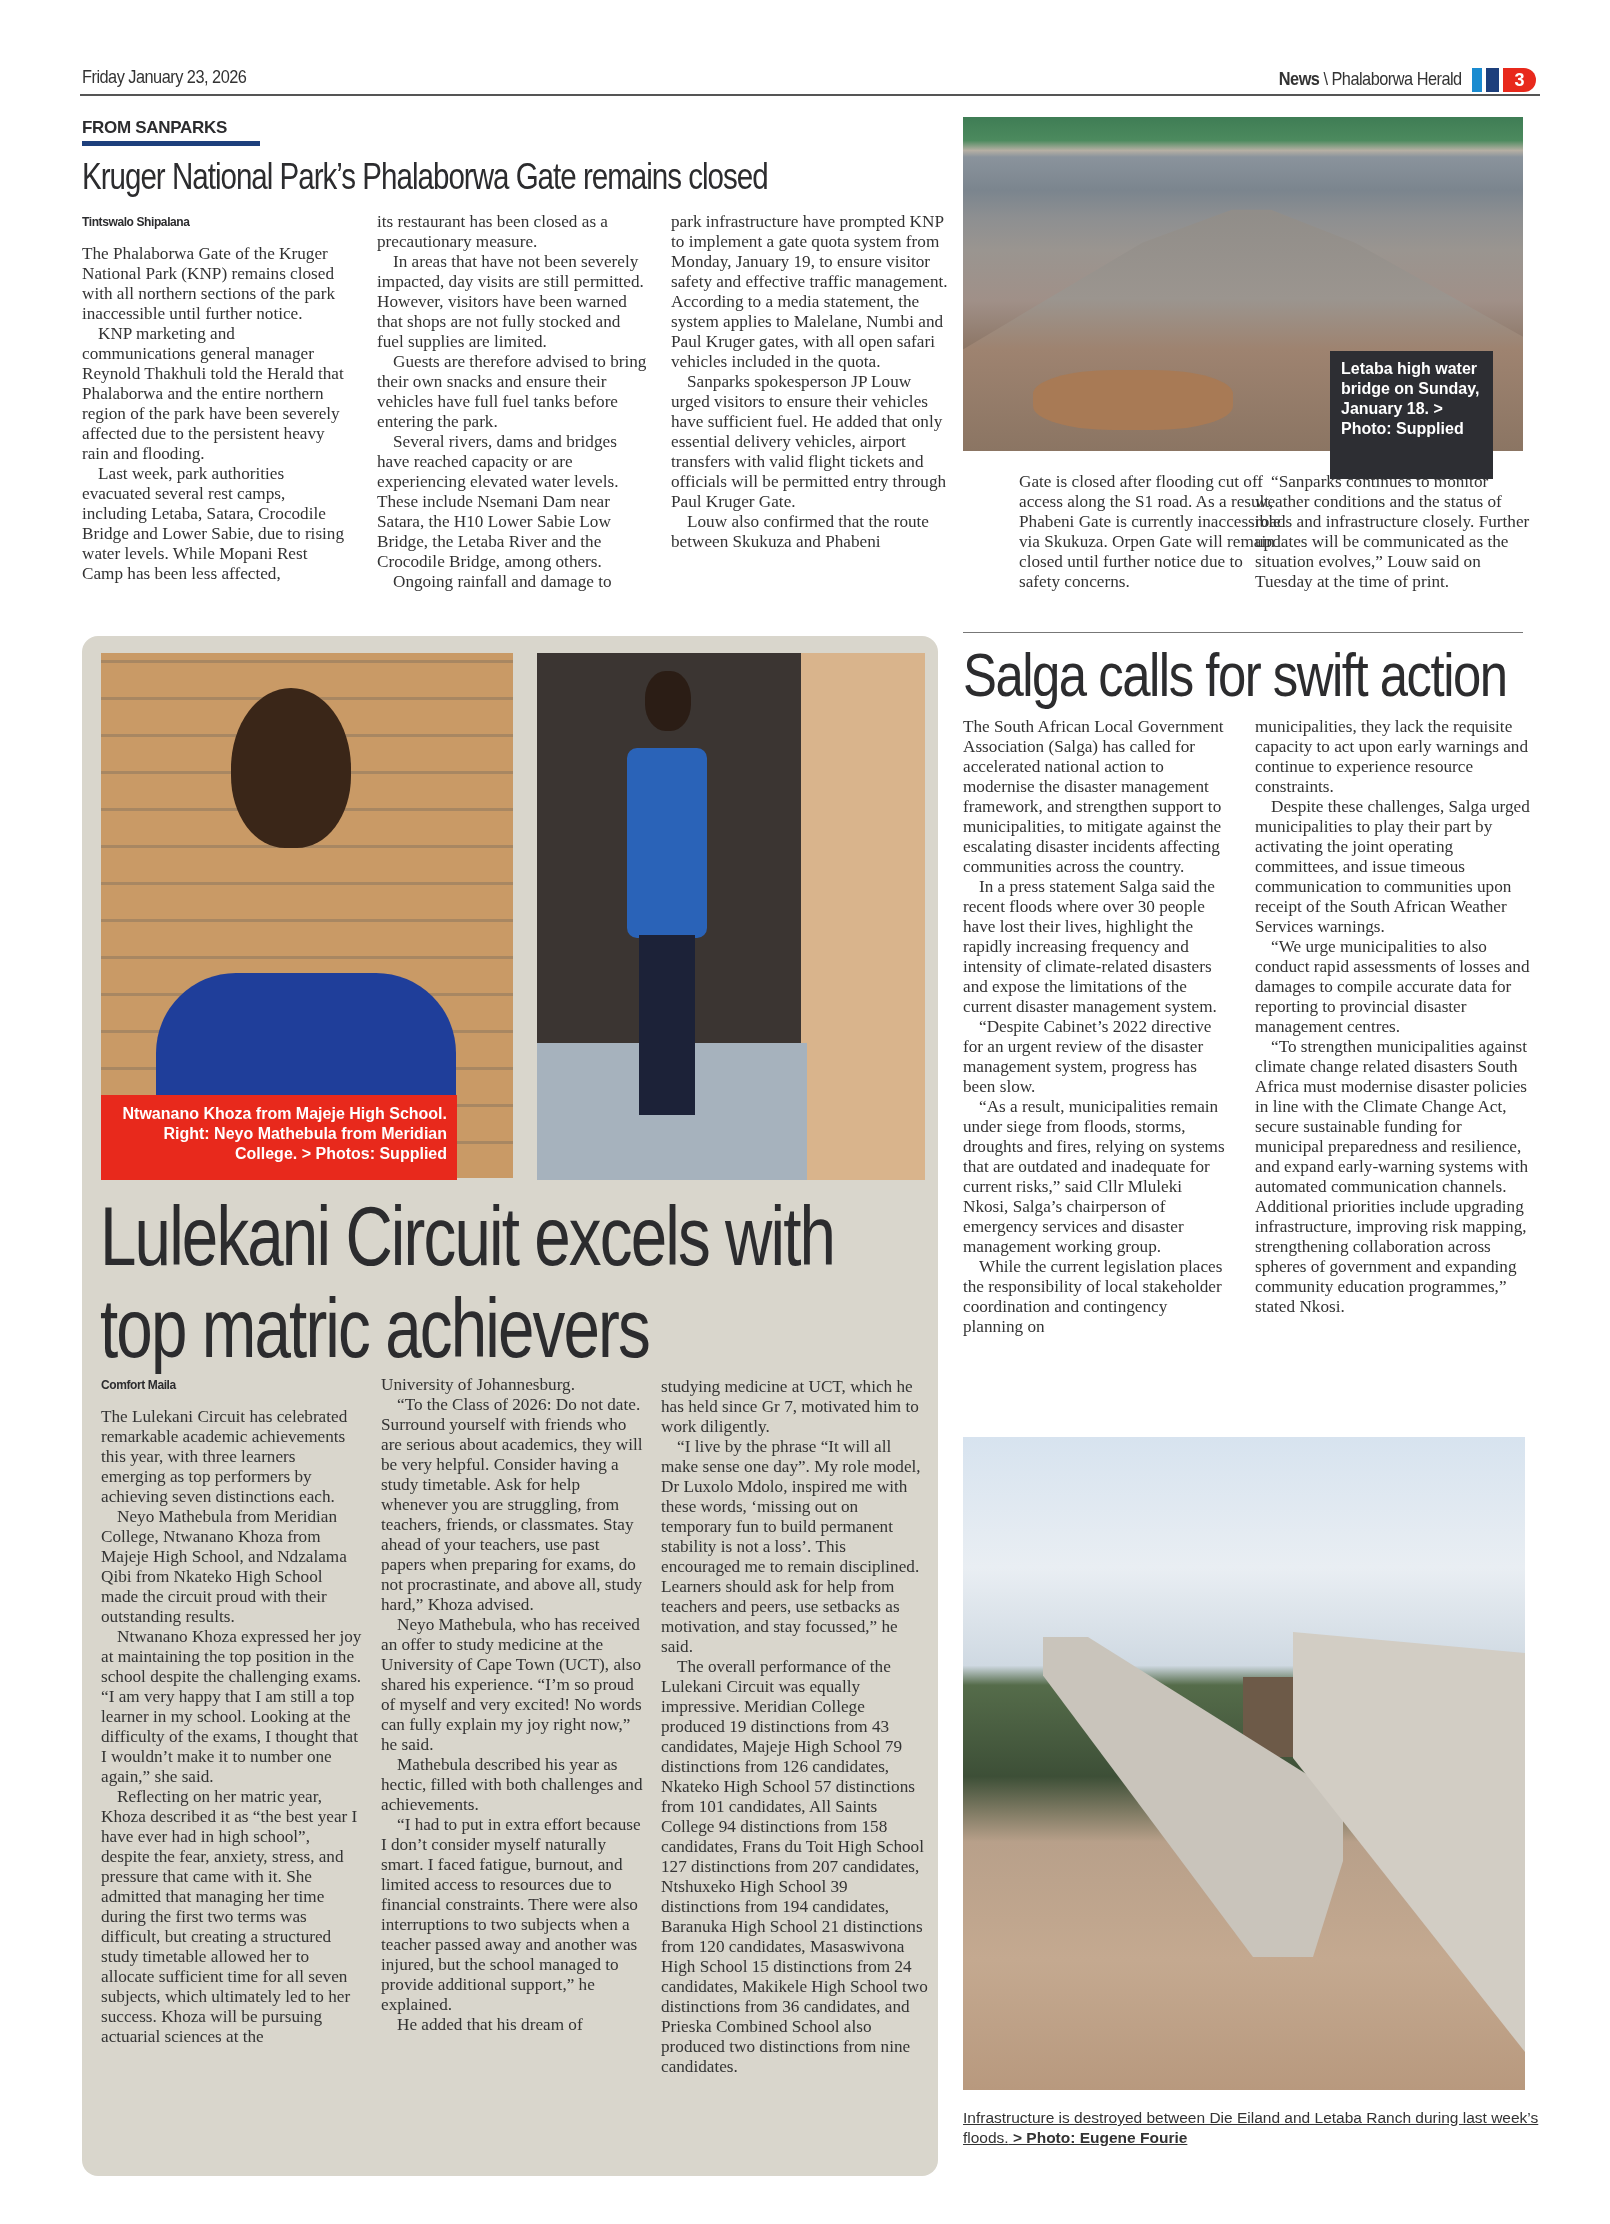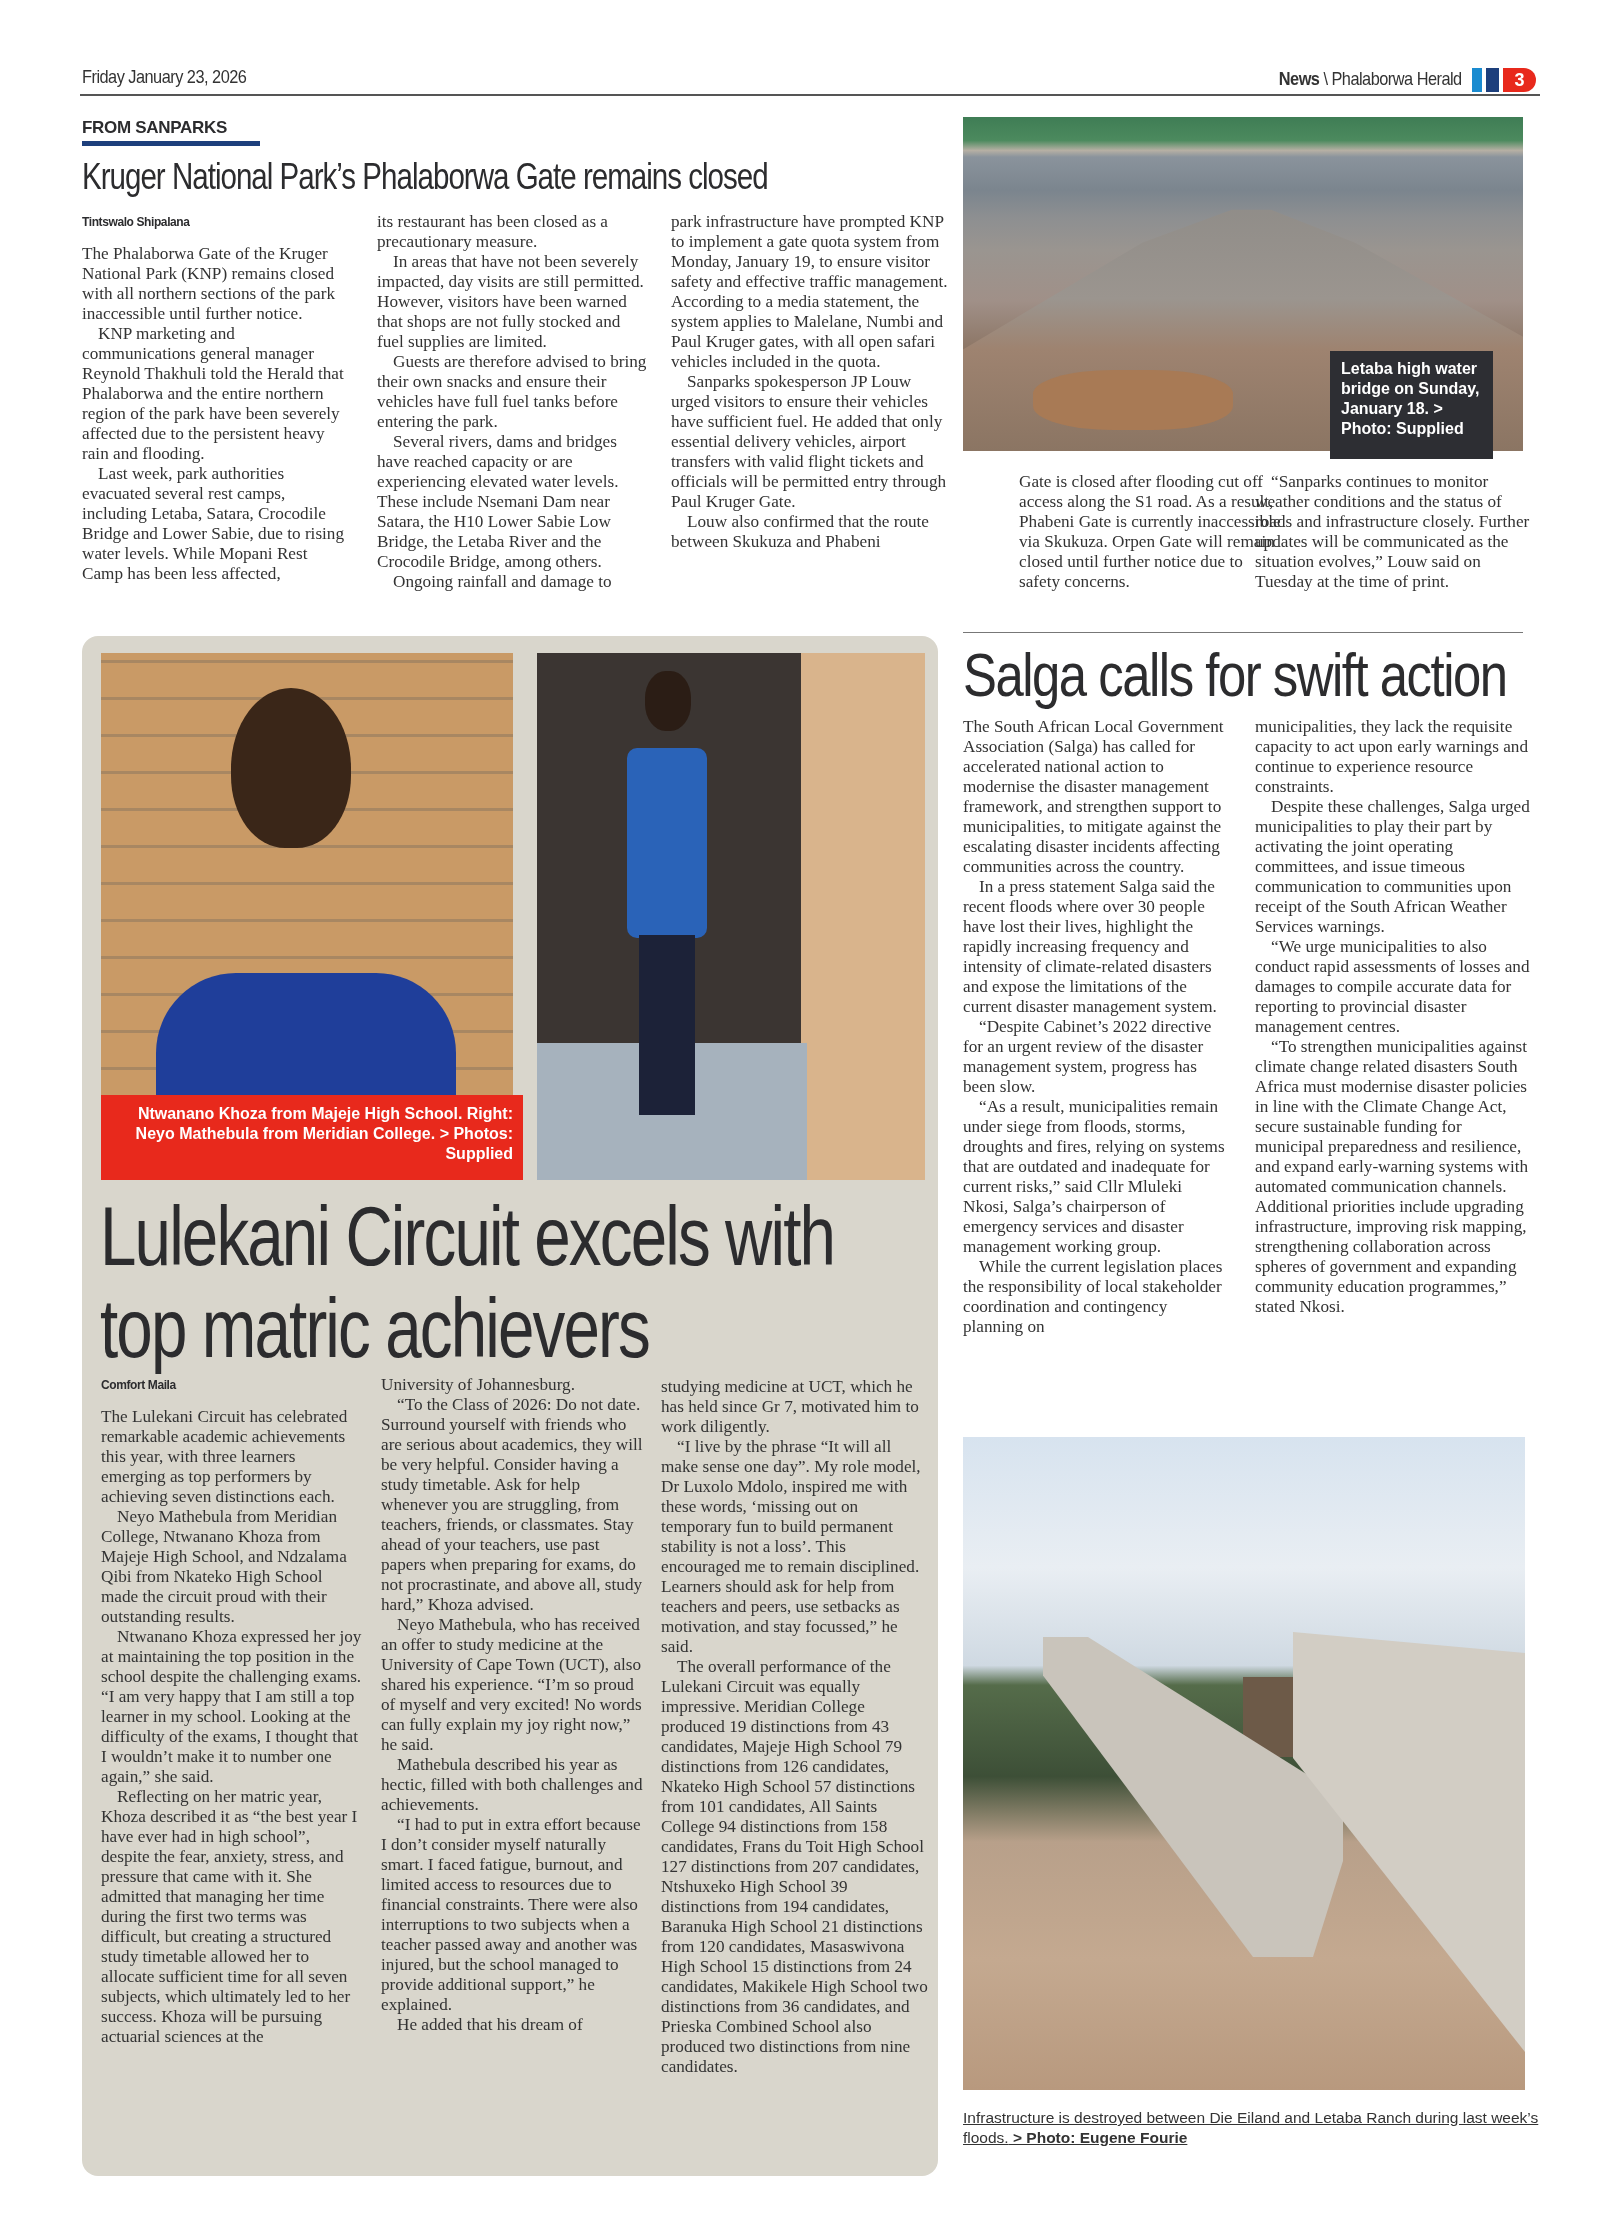--- a/index.html
+++ b/index.html
@@ -56,21 +56,21 @@
   .photo-bridge1 .deck {
     position: absolute; left: 0; top: 80px; width: 560px; height: 254px;
     background: linear-gradient(180deg, #8f8c88 0%, #9b958f 40%, #9e8370 60%, #8b7563 100%);
     clip-path: polygon(0 60%, 32% 18%, 48% 5%, 55% 5%, 70% 18%, 100% 55%, 100% 100%, 0 100%);
   }
   .photo-bridge1 .puddle {
     position: absolute; left: 70px; top: 253px; width: 200px; height: 60px; border-radius: 40%;
     background: #a87a55;
   }
   .caption-dark {
-    position: absolute; left: 1330px; top: 351px; width: 163px; height: 108px; background: #2d2e33;
+    position: absolute; left: 1330px; top: 351px; width: 163px; height: 128px; background: #2d2e33;
     color: #fff; font-family: "Liberation Sans", sans-serif; font-weight: bold; font-size: 16px;
     line-height: 20px; padding: 8px 10px 0 11px; box-sizing: border-box;
   }
   .divider-right { left: 963px; top: 632px; width: 560px; height: 1px; background: #777; }
   .box-lulekani {
     left: 82px; top: 636px; width: 856px; height: 1540px; background: #d9d6cc; border-radius: 16px;
   }
   .photo-girl {
     left: 101px; top: 653px; width: 412px; height: 525px;
     background:
@@ -97,21 +97,21 @@
     border-radius: 10px;
   }
   .photo-boy .legs {
     position: absolute; left: 102px; top: 282px; width: 56px; height: 180px; background: #1c2238;
   }
   .photo-boy .head {
     position: absolute; left: 108px; top: 18px; width: 46px; height: 60px; background: #2b1d15;
     border-radius: 45%;
   }
   .caption-red {
-    left: 101px; top: 1095px; width: 422px; height: 85px; background: #e8291c; color: #fff;
+    left: 101px; top: 1095px; width: 356px; height: 85px; background: #e8291c; color: #fff;
     font-family: "Liberation Sans", sans-serif; font-weight: bold; font-size: 16px; line-height: 20px;
     text-align: right; padding: 9px 10px 0 10px; box-sizing: border-box;
   }
   .headline-lulekani {
     left: 100px; top: 1190px; font-family: "Liberation Sans", sans-serif; font-size: 84px; line-height: 92px;
     color: #2c2c2e; letter-spacing: -2.4px; transform: scaleX(0.78); transform-origin: left top;
     white-space: nowrap;
   }
   .headline-salga {
     left: 963px; top: 640px; font-family: "Liberation Sans", sans-serif; font-size: 62px; line-height: 70px;

